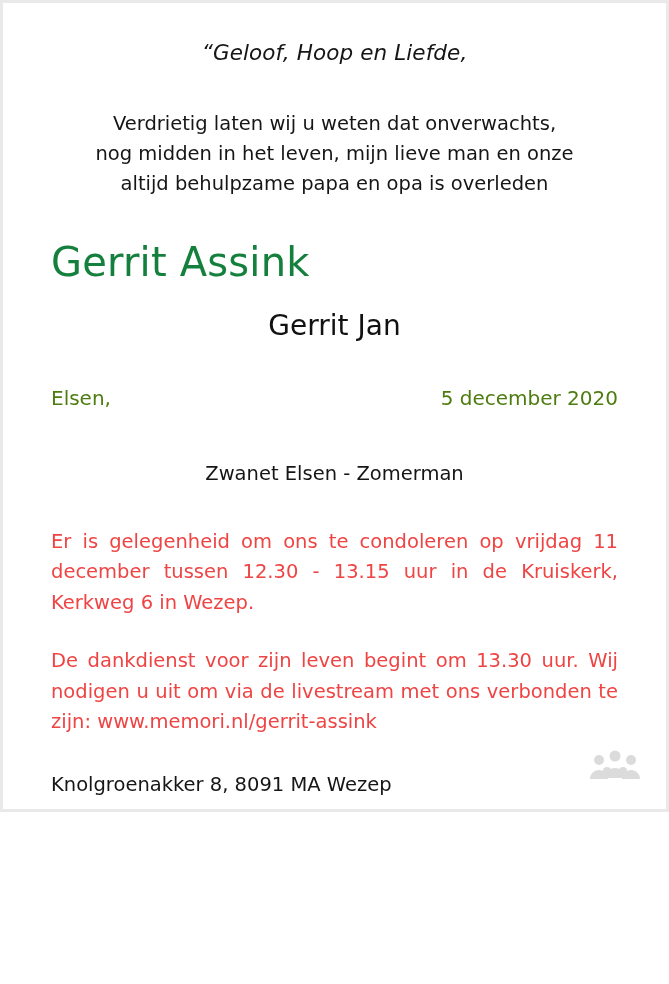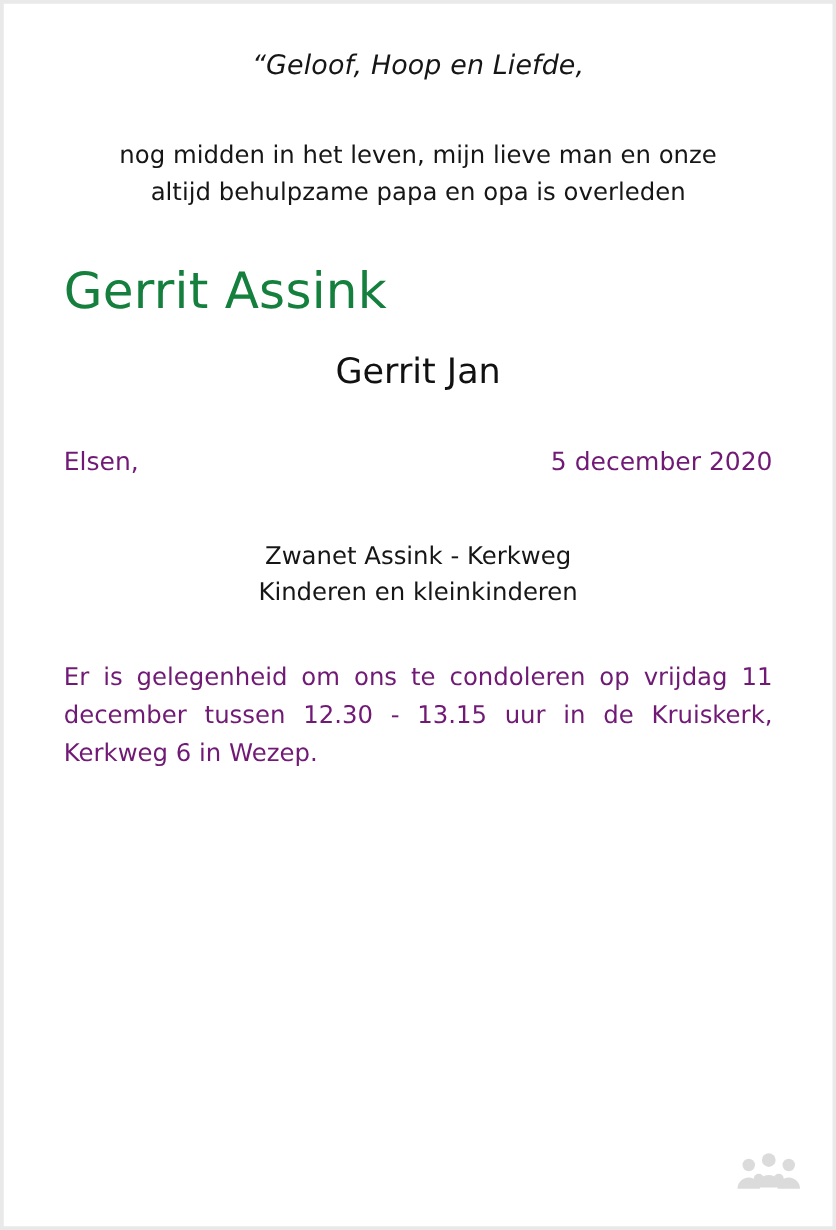--- a/index.html
+++ b/index.html
@@ -11,21 +11,21 @@
     width: 669px;
     height: 984px;
     font-family: "DejaVu Sans", sans-serif;
     color: #1a1a1a;
     overflow: hidden;
   }
   .card {
     position: relative;
     box-sizing: border-box;
     width: 669px;
-    height: 984px;
+    height: 812px;
     background: #ffffff;
     border: 3px solid #e9e9e9;
     padding: 0 48px;
   }
   .quote {
     text-align: center;
     font-style: italic;
     font-size: 21.5px;
     line-height: 1.32;
     color: #161616;
@@ -60,37 +60,37 @@
     color: #111111;
     margin-top: 24px;
   }
   .places {
     display: flex;
     justify-content: space-between;
     align-items: flex-start;
     margin-top: 42px;
     font-size: 20px;
     line-height: 1.45;
-    color: #701a75;
+    color: #4d7c0f;
   }
   .place-left { text-align: left; }
   .place-right { text-align: right; }
   .place-line { display: block; }
   .family {
     text-align: center;
     font-size: 19.5px;
     line-height: 1.52;
     color: #161616;
     margin-top: 46px;
   }
   .family-line { display: block; }
   .para {
     font-size: 19.5px;
     line-height: 1.56;
-    color: #701a75;
+    color: #ef4444;
     text-align: justify;
     text-align-last: left;
     margin-top: 38px;
   }
   .para.second { margin-top: 28px; }
   .address {
     font-size: 19.5px;
     color: #161616;
     margin-top: 36px;
   }
@@ -108,44 +108,46 @@
 <body>
 
 <div class="card">
 
   <div class="quote">
     <span class="quote-line">“Geloof, Hoop en Liefde,</span>
   </div>
 
 
   <div class="intro">
+    <span class="intro-line">Verdrietig laten wij u weten dat onverwachts,</span>
     <span class="intro-line">nog midden in het leven, mijn lieve man en onze</span>
     <span class="intro-line">altijd behulpzame papa en opa is overleden</span>
   </div>
 
   <div class="name-main">Gerrit Assink</div>
   <div class="name-sub">Gerrit Jan</div>
 
   <div class="places">
     <div class="place-left">
       <span class="place-line">Elsen,</span>
     </div>
     <div class="place-right">
       <span class="place-line">5 december 2020</span>
     </div>
   </div>
 
   <div class="family">
-    <span class="family-line">Zwanet Assink - Kerkweg</span>
-    <span class="family-line">Kinderen en kleinkinderen</span>
+    <span class="family-line">Zwanet Elsen - Zomerman</span>
   </div>
 
   <div class="para">Er is gelegenheid om ons te condoleren op vrijdag 11 december tussen 12.30 - 13.15 uur in de Kruiskerk, Kerkweg 6 in Wezep.</div>
 
+  <div class="para second">De dankdienst voor zijn leven begint om 13.30 uur. Wij nodigen u uit om via de livestream met ons verbonden te zijn: www.memori.nl/gerrit-assink</div>
 
+  <div class="address">Knolgroenakker 8, 8091 MA  Wezep</div>
 
   <div class="logo">
     <svg viewBox="0 0 54 40" width="54" height="40" aria-hidden="true">
       <g fill="#9a9a9a">
         <circle cx="11" cy="13" r="5"></circle>
         <path d="M2 32c0-5 4-9 9-9s9 4 9 9z"></path>
         <circle cx="27" cy="9" r="5.5"></circle>
         <path d="M17 31c0-5.5 4.5-10 10-10s10 4.5 10 10z"></path>
         <circle cx="43" cy="13" r="5"></circle>
         <path d="M34 32c0-5 4-9 9-9s9 4 9 9z"></path>

